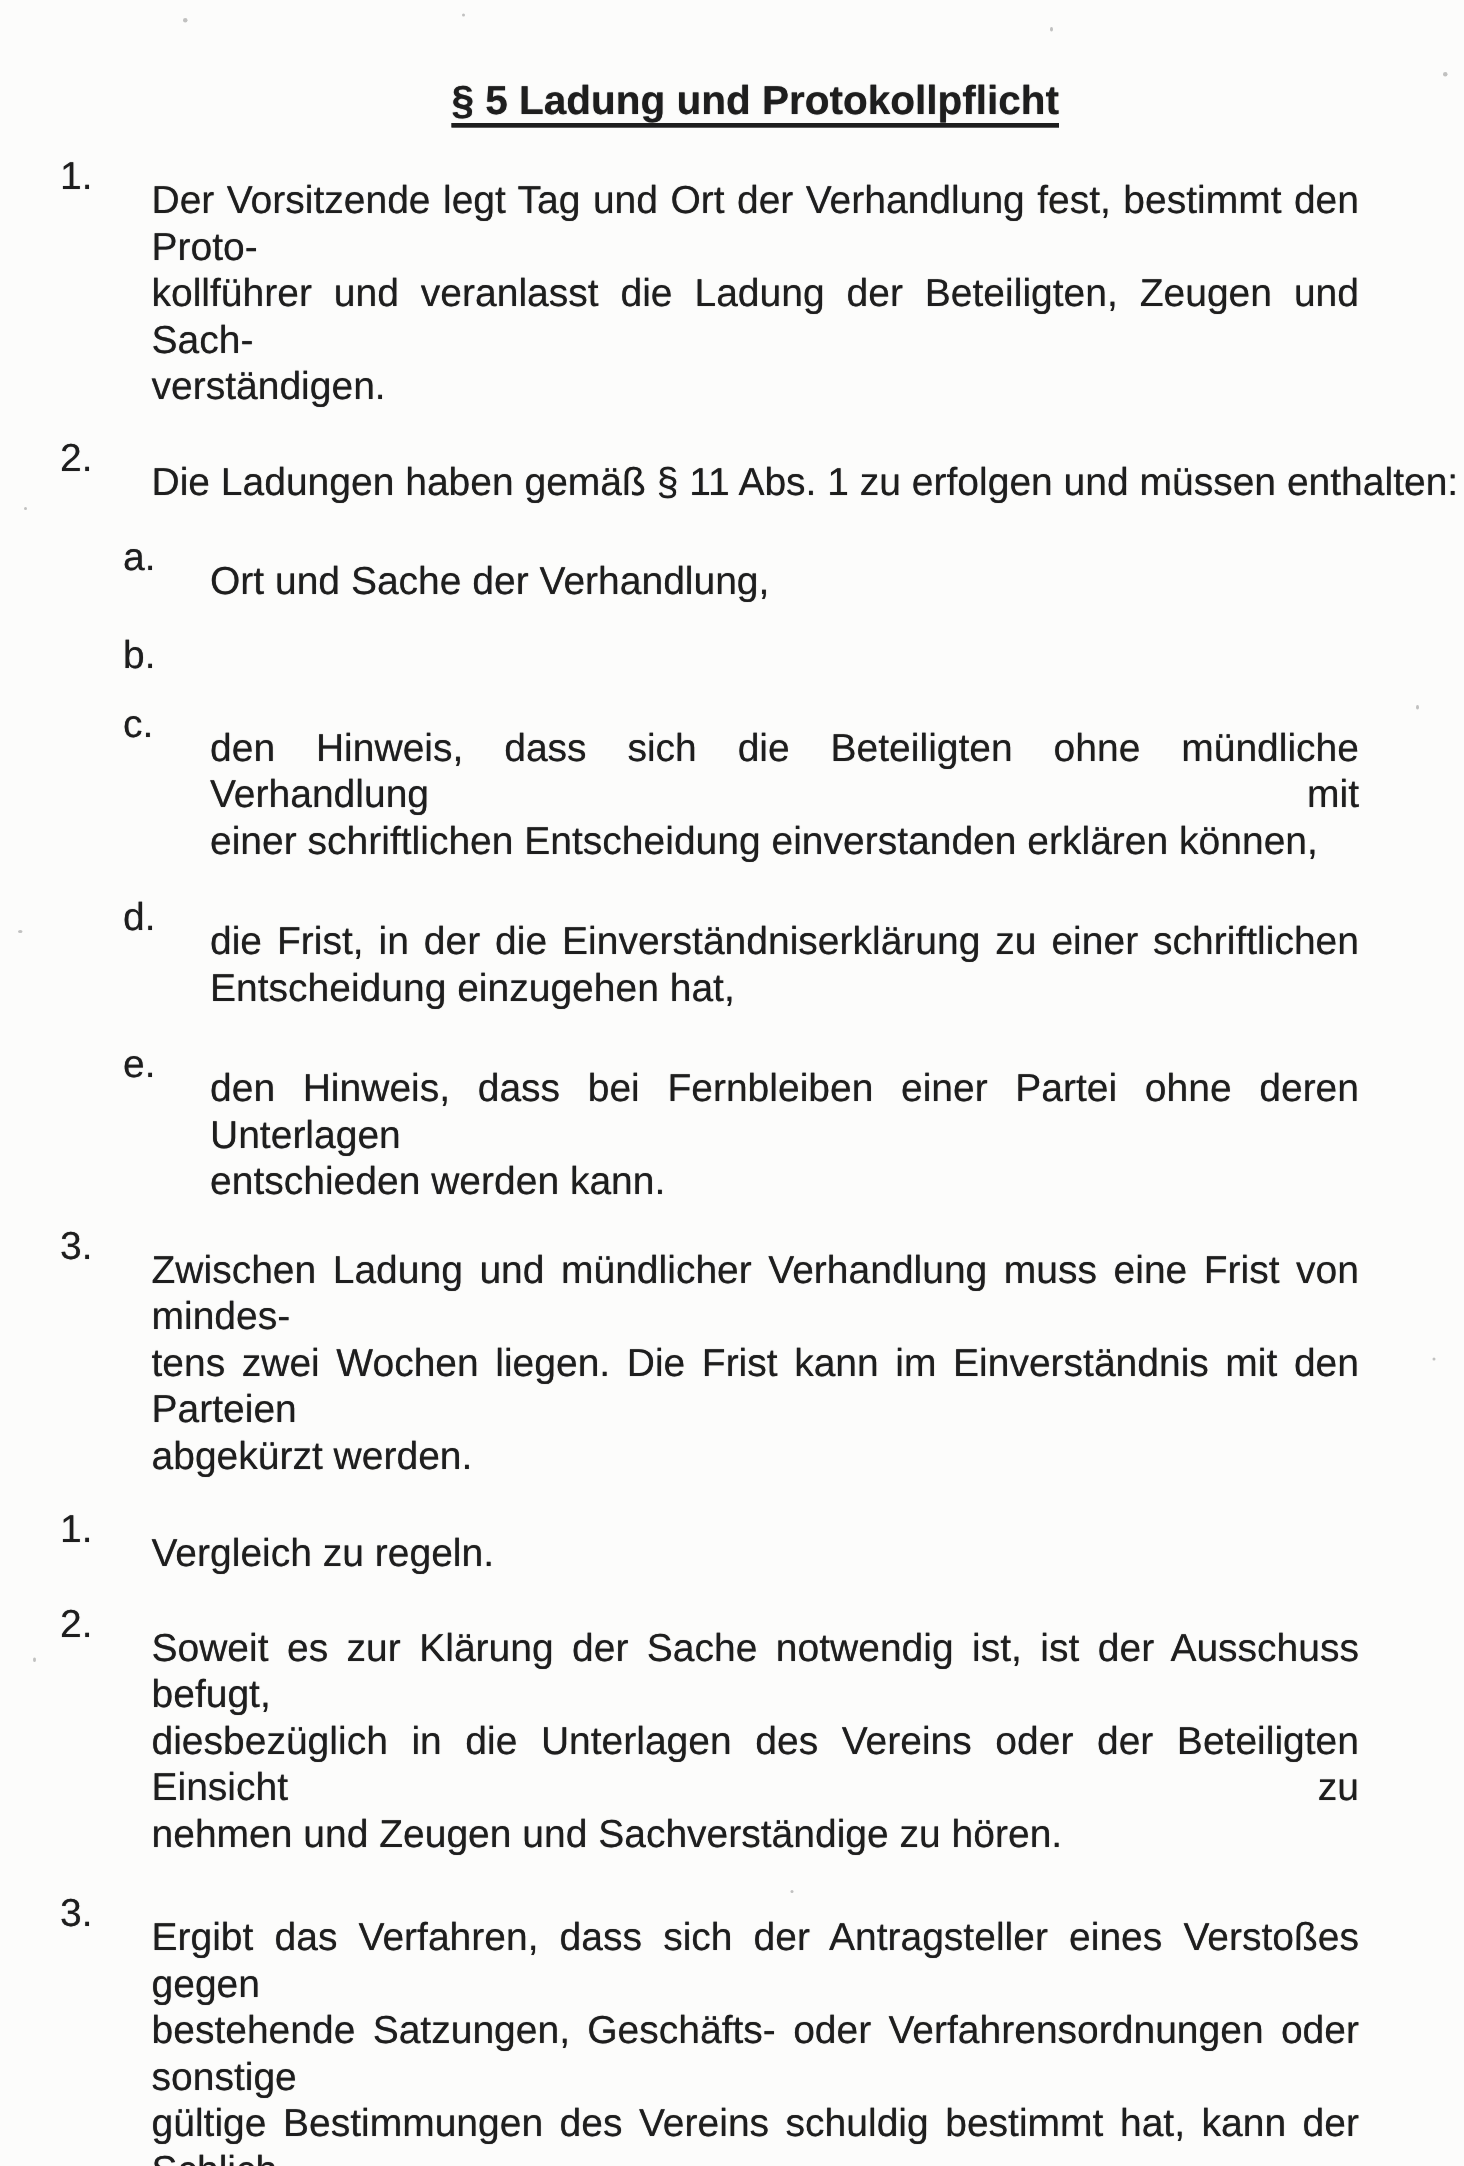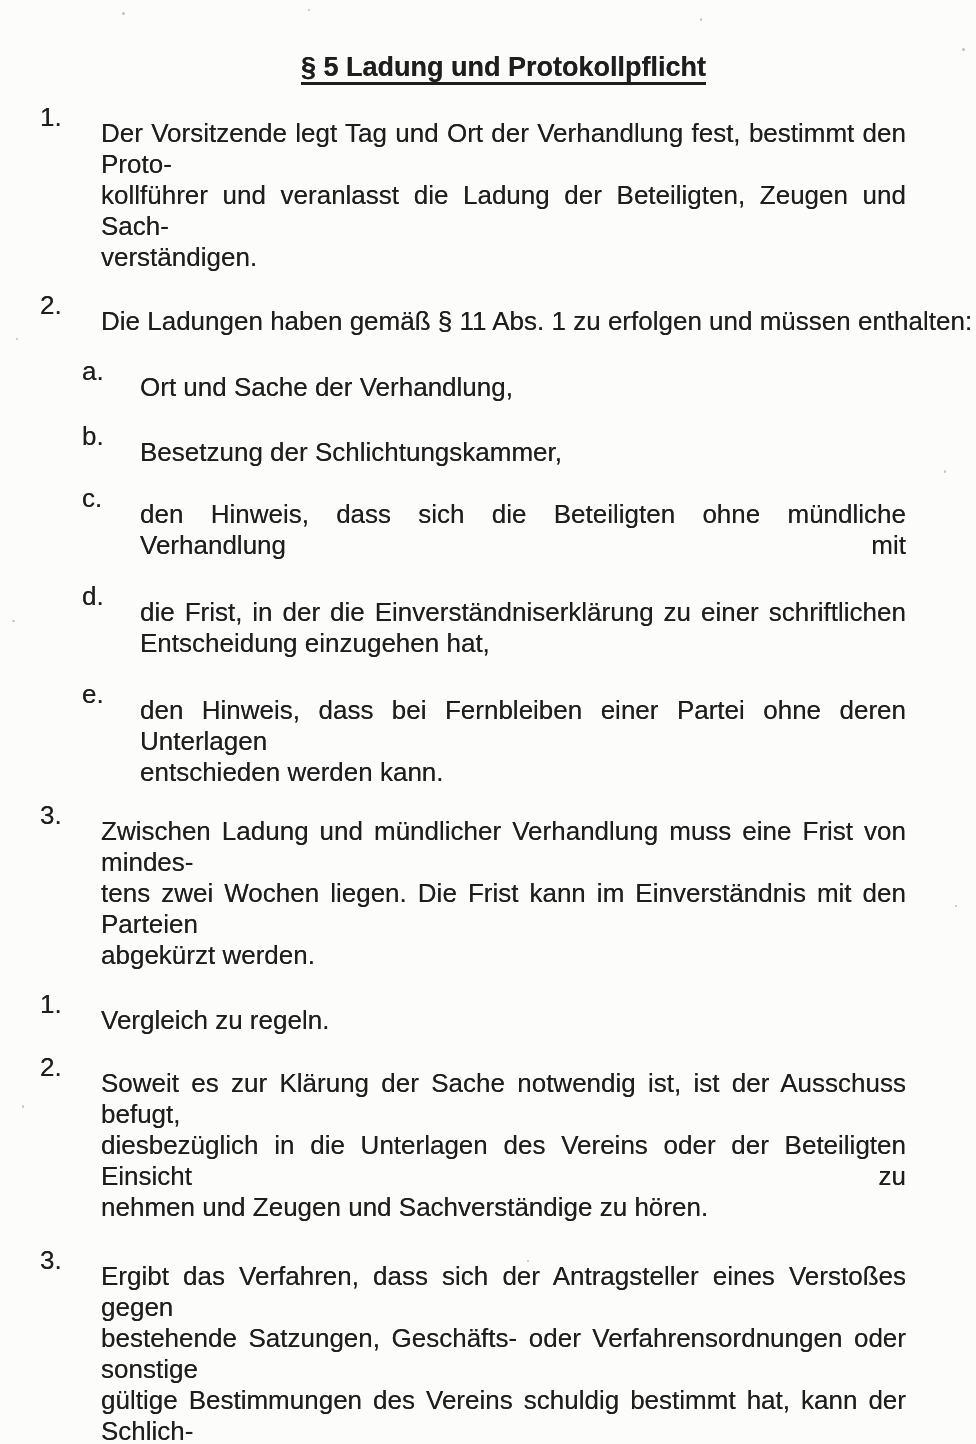--- a/index.html
+++ b/index.html
@@ -83,30 +83,28 @@
       <div class="ind"></div>
       <div class="num">a.</div>
       <div class="body">
         <div class="ln">Ort und Sache der Verhandlung,</div>
       </div>
     </div>
 
     <div class="row sub" style="margin-top:18px;">
       <div class="ind"></div>
       <div class="num">b.</div>
-      <div class="body">
-        <div class="ln">Besetzung der Schlichtungskammer,</div>
-      </div>
     </div>
 
     <div class="row sub" style="margin-top:15px;">
       <div class="ind"></div>
       <div class="num">c.</div>
       <div class="body">
         <div class="ln j">den Hinweis, dass sich die Beteiligten ohne mündliche Verhandlung mit</div>
+        <div class="ln wrap">einer schriftlichen Entscheidung einverstanden erklären können,</div>
       </div>
     </div>
 
     <div class="row sub" style="margin-top:20px;">
       <div class="ind"></div>
       <div class="num">d.</div>
       <div class="body">
         <div class="ln j">die Frist, in der die Einverständniserklärung zu einer schriftlichen</div>
         <div class="ln wrap">Entscheidung einzugehen hat,</div>
       </div>

